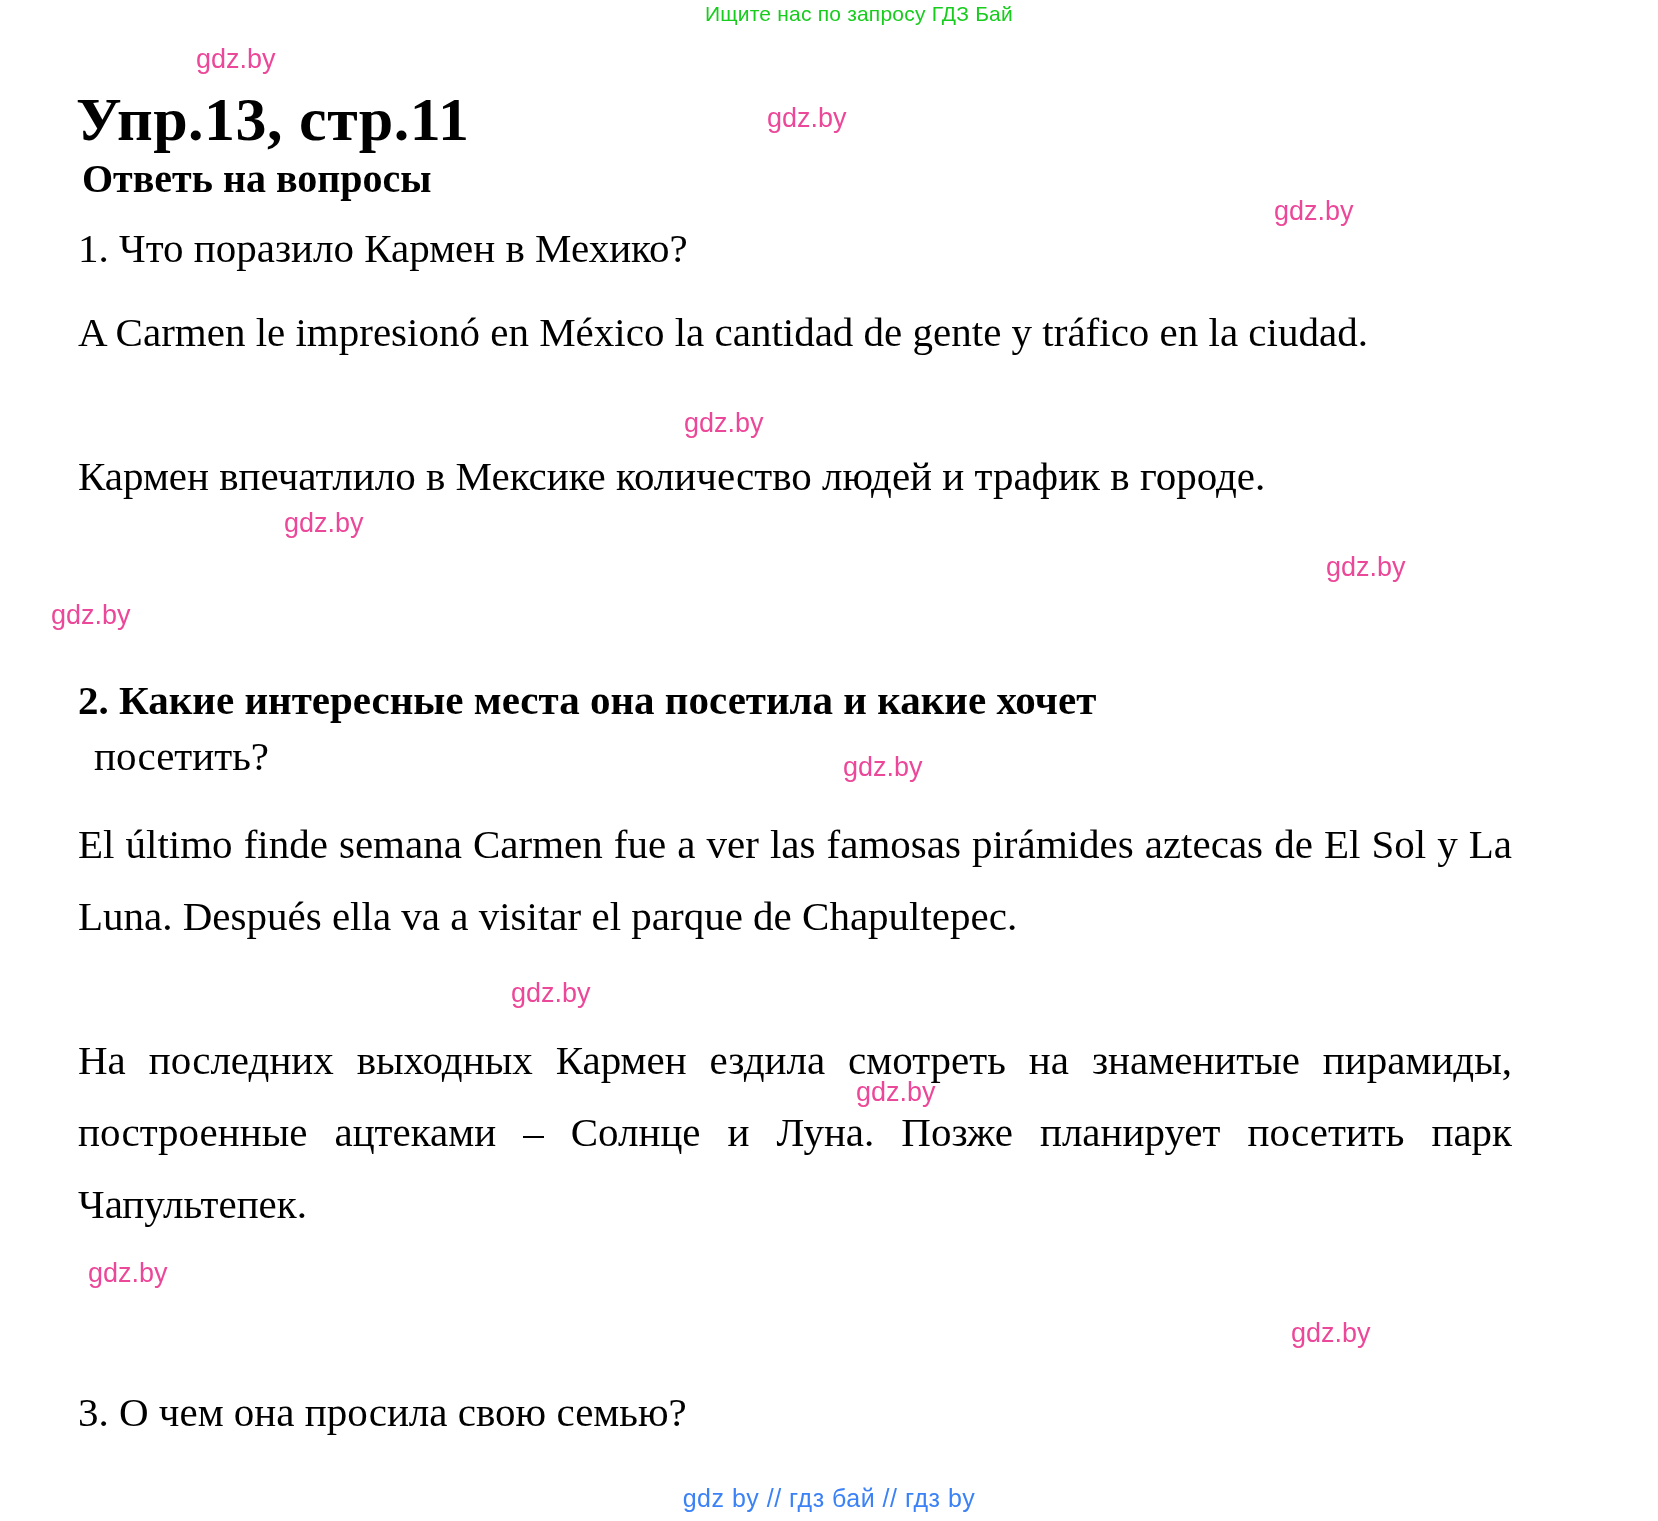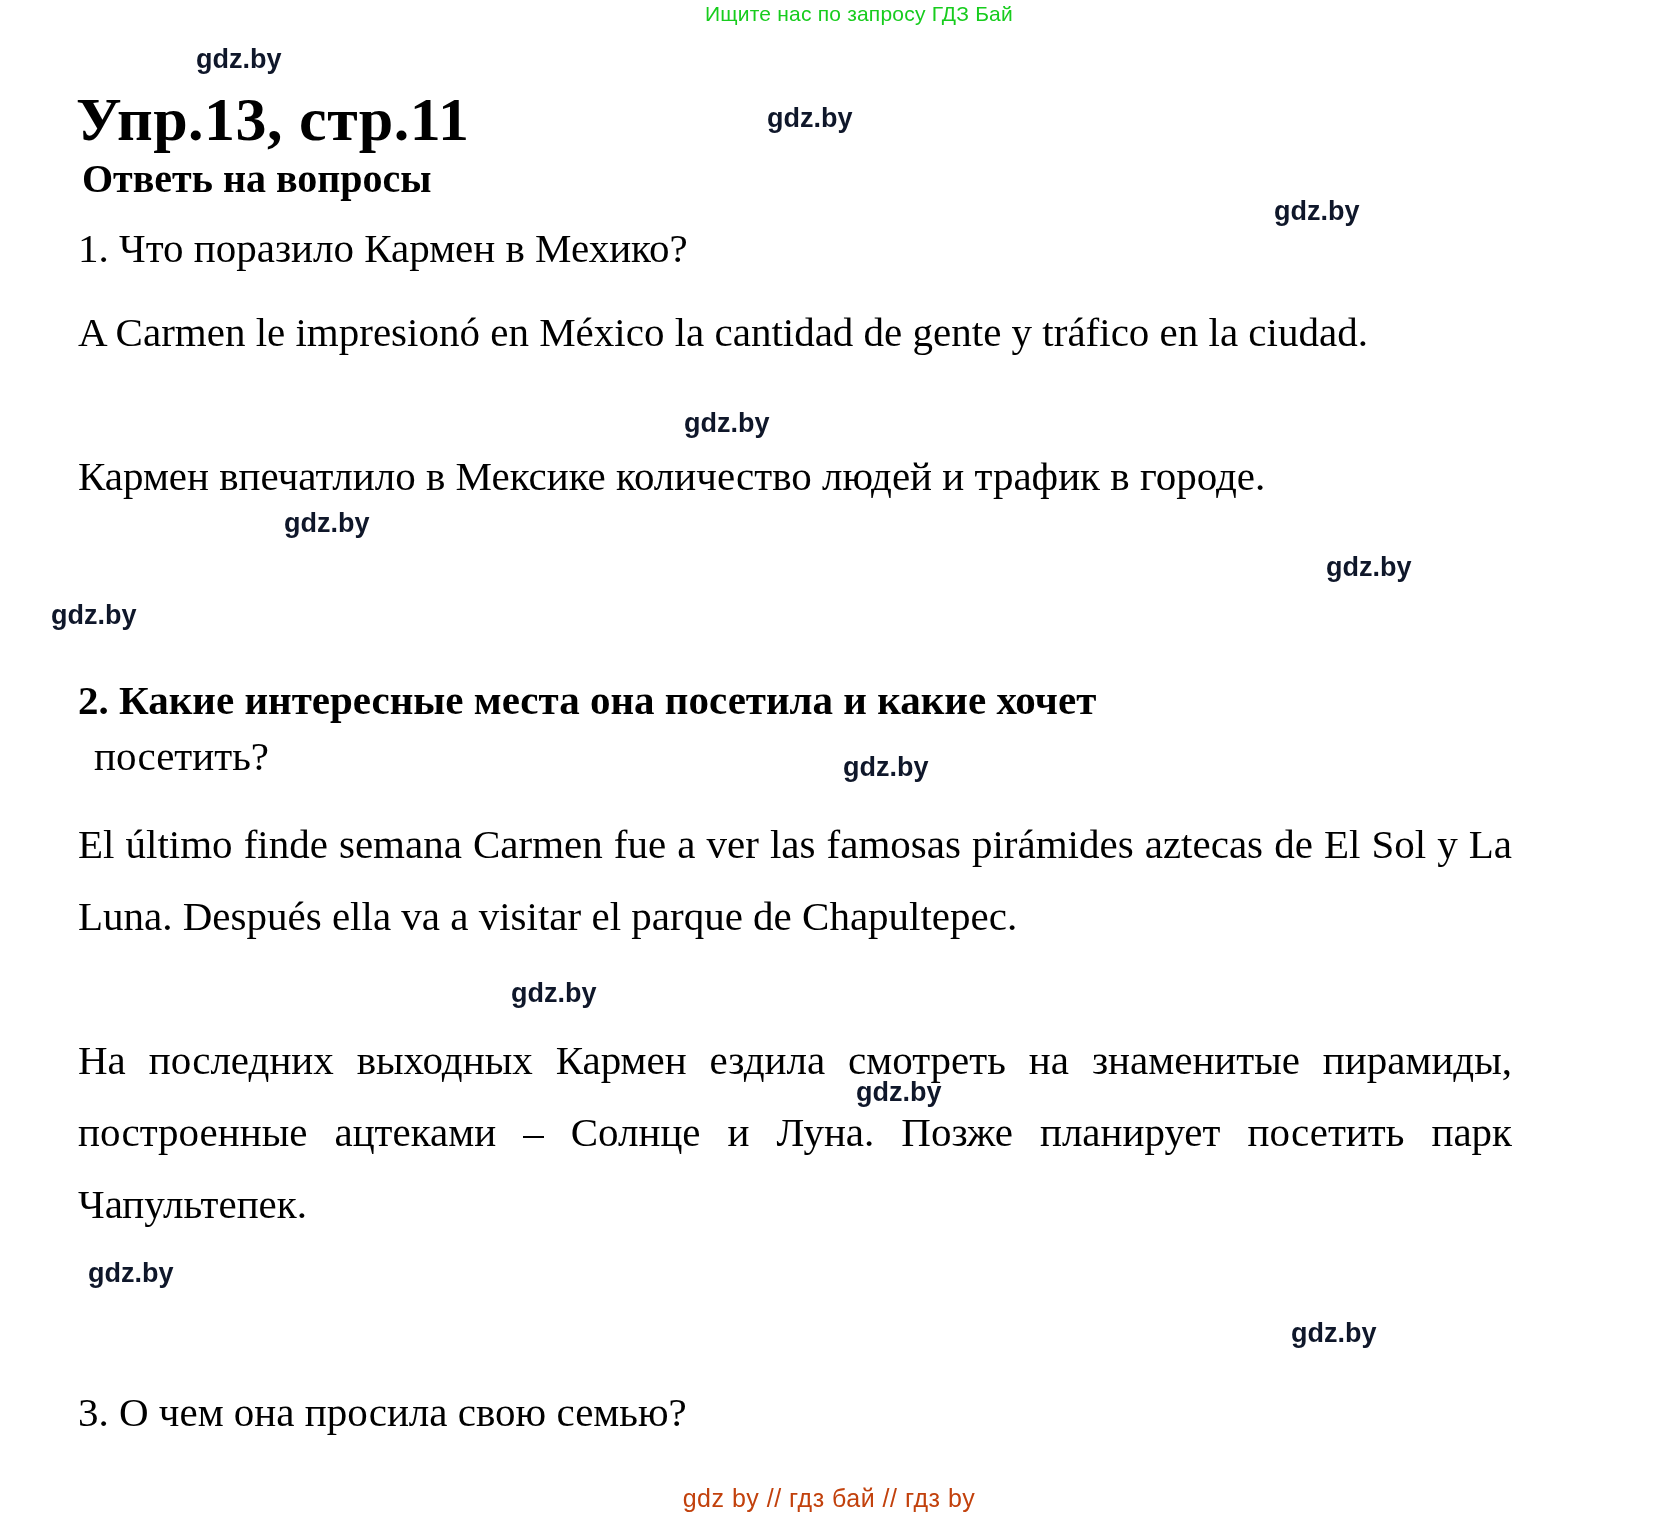--- a/index.html
+++ b/index.html
@@ -71,24 +71,23 @@
     width: 1434px;
     left: 4px;
   }
   .para.tight { width: 1430px; }
 
   
   .wm {
     position: absolute;
     font-family: "Liberation Sans", "DejaVu Sans", sans-serif;
     font-size: 27px;
-    color: #0f172a;
+    color: #ec4899;
     white-space: nowrap;
     pointer-events: none;
-    font-weight: bold;
   }
 
   
   .footer {
     position: absolute;
     bottom: 8px;
     left: 0;
     width: 100%;
     text-align: center;
     font-family: "Liberation Sans", "DejaVu Sans", sans-serif;
@@ -134,13 +133,13 @@
     <div class="wm" style="left: 284px; top: 508px;">gdz.by</div>
     <div class="wm" style="left: 1326px; top: 552px;">gdz.by</div>
     <div class="wm" style="left: 51px; top: 600px;">gdz.by</div>
     <div class="wm" style="left: 843px; top: 752px;">gdz.by</div>
     <div class="wm" style="left: 511px; top: 978px;">gdz.by</div>
     <div class="wm" style="left: 856px; top: 1077px;">gdz.by</div>
     <div class="wm" style="left: 88px; top: 1258px;">gdz.by</div>
     <div class="wm" style="left: 1291px; top: 1318px;">gdz.by</div>
   </div>
 
-<div class="footer" style="color: #c2410c;">gdz by  //  гдз бай  //  гдз by</div>
+<div class="footer" style="color: #3b82f6;">gdz by  //  гдз бай  //  гдз by</div>
 
 </body></html>

